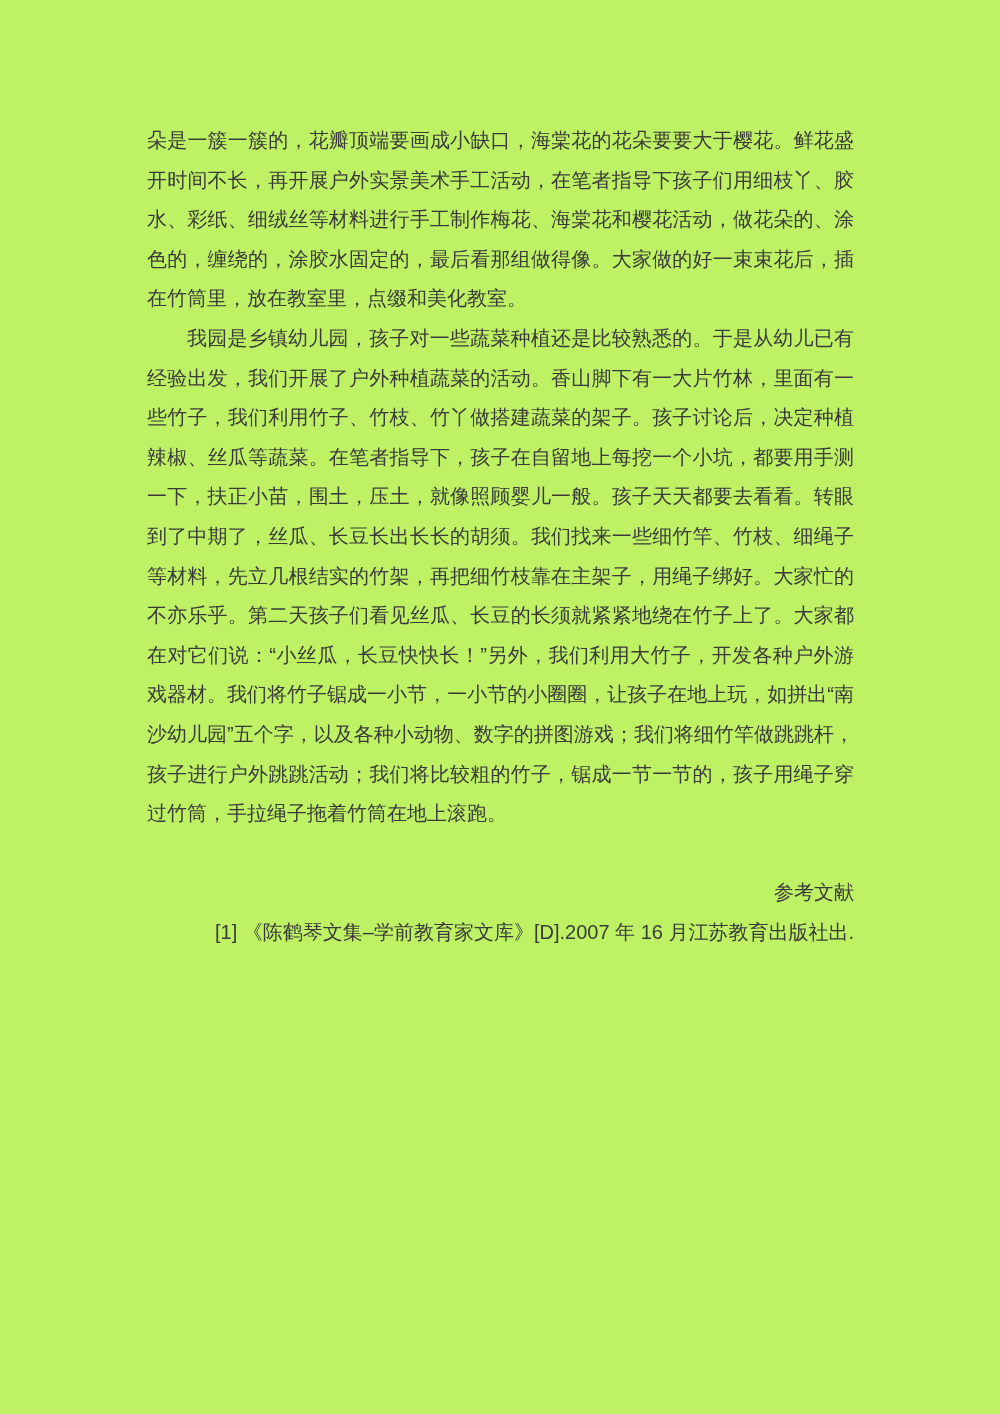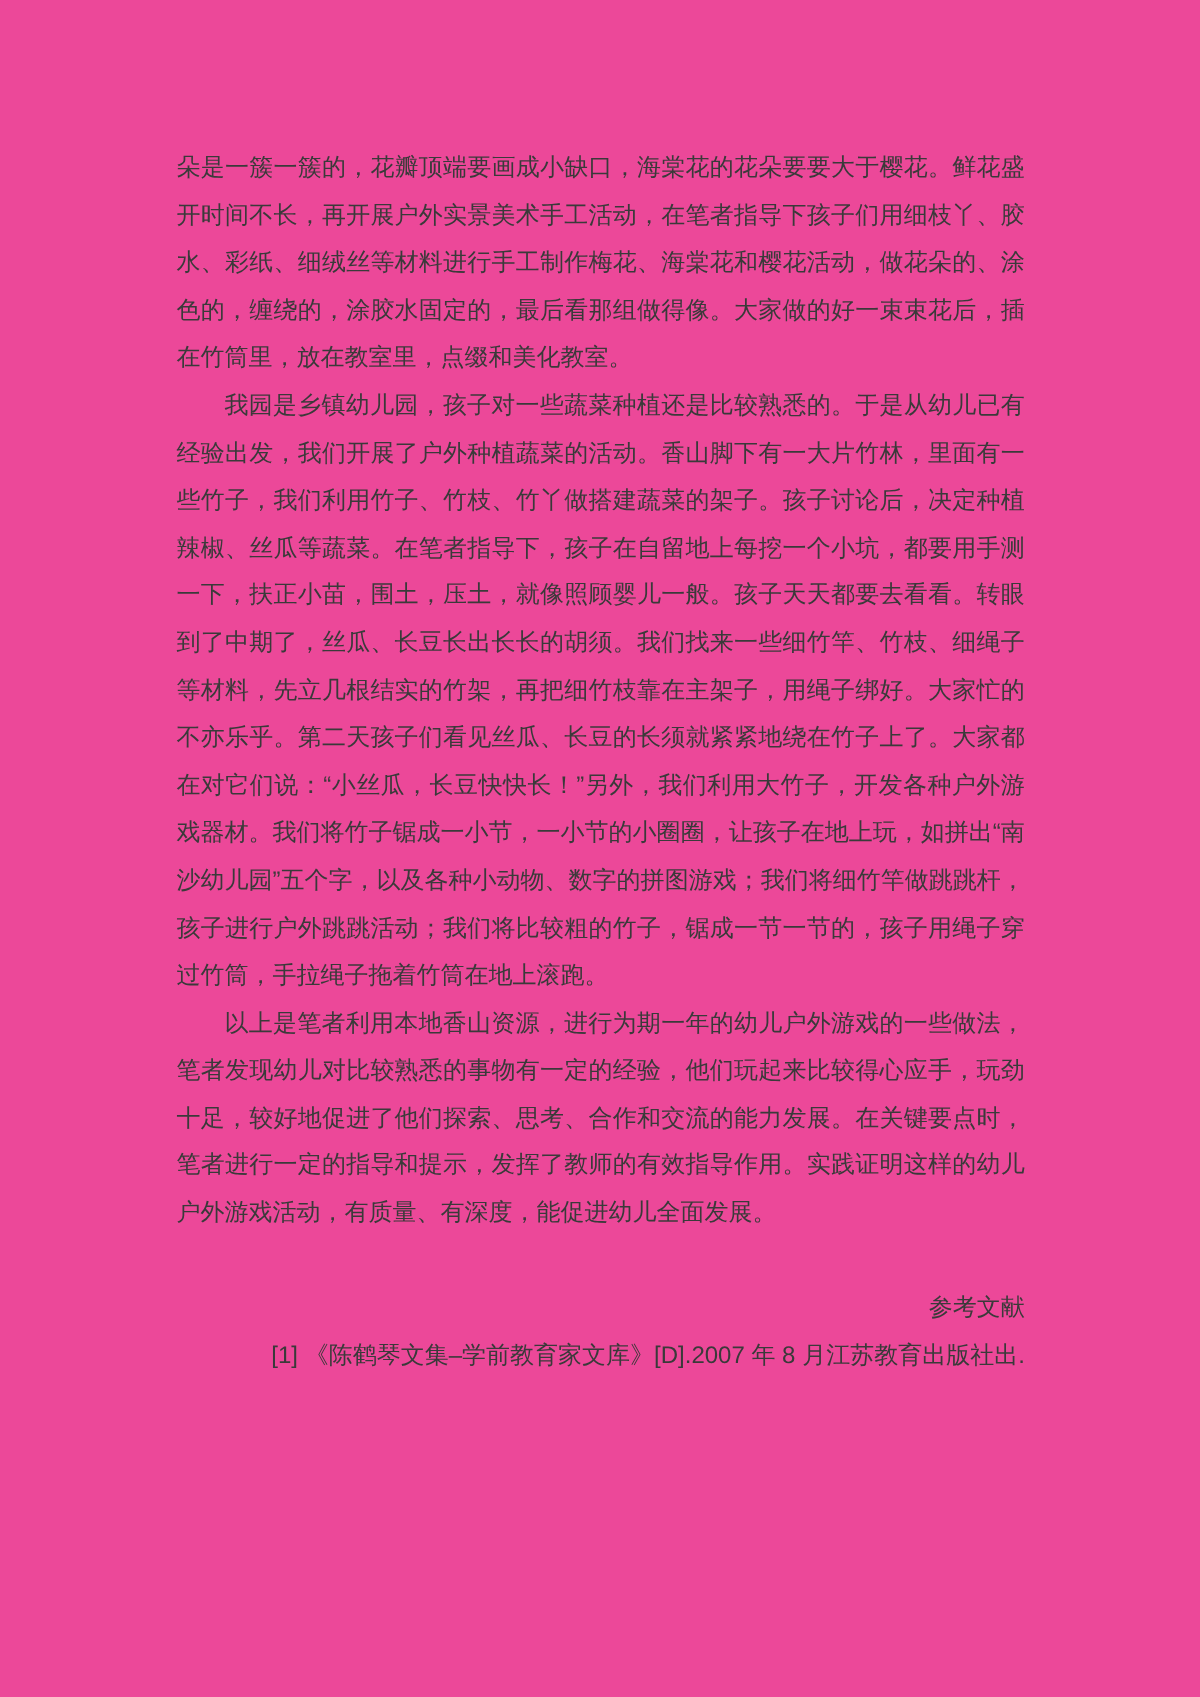--- a/index.html
+++ b/index.html
@@ -9,21 +9,21 @@
   body {
     width: 1000px;
     height: 1414px;
     background: #ffffff;
     font-family: "Liberation Sans", "DejaVu Sans", sans-serif;
   }
   .page {
     position: relative;
     width: 1000px;
     height: 1414px;
-    background: #ec4899;
+    background: #bef264;
     overflow: hidden;
   }
   .content {
     position: absolute;
     left: 147px;
     top: 121px;
     width: 707px;
     font-size: 20px;
     line-height: 39.6px;
     color: #3a3a3a;
@@ -54,22 +54,21 @@
 <body>
 
 <div class="page">
   <div class="content">
 
     <p class="para">朵是一簇一簇的，花瓣顶端要画成小缺口，海棠花的花朵要要大于樱花。鲜花盛开时间不长，再开展户外实景美术手工活动，在笔者指导下孩子们用细枝丫、胶水、彩纸、细绒丝等材料进行手工制作梅花、海棠花和樱花活动，做花朵的、涂色的，缠绕的，涂胶水固定的，最后看那组做得像。大家做的好一束束花后，插在竹筒里，放在教室里，点缀和美化教室。</p>
 
 
     <p class="para indent">我园是乡镇幼儿园，孩子对一些蔬菜种植还是比较熟悉的。于是从幼儿已有经验出发，我们开展了户外种植蔬菜的活动。香山脚下有一大片竹林，里面有一些竹子，我们利用竹子、竹枝、竹丫做搭建蔬菜的架子。孩子讨论后，决定种植辣椒、丝瓜等蔬菜。在笔者指导下，孩子在自留地上每挖一个小坑，都要用手测一下，扶正小苗，围土，压土，就像照顾婴儿一般。孩子天天都要去看看。转眼到了中期了，丝瓜、长豆长出长长的胡须。我们找来一些细竹竿、竹枝、细绳子等材料，先立几根结实的竹架，再把细竹枝靠在主架子，用绳子绑好。大家忙的不亦乐乎。第二天孩子们看见丝瓜、长豆的长须就紧紧地绕在竹子上了。大家都在对它们说：“小丝瓜，长豆快快长！”另外，我们利用大竹子，开发各种户外游戏器材。我们将竹子锯成一小节，一小节的小圈圈，让孩子在地上玩，如拼出“南沙幼儿园”五个字，以及各种小动物、数字的拼图游戏；我们将细竹竿做跳跳杆，孩子进行户外跳跳活动；我们将比较粗的竹子，锯成一节一节的，孩子用绳子穿过竹筒，手拉绳子拖着竹筒在地上滚跑。</p>
 
-    <p class="para indent">以上是笔者利用本地香山资源，进行为期一年的幼儿户外游戏的一些做法，笔者发现幼儿对比较熟悉的事物有一定的经验，他们玩起来比较得心应手，玩劲十足，较好地促进了他们探索、思考、合作和交流的能力发展。在关键要点时，笔者进行一定的指导和提示，发挥了教师的有效指导作用。实践证明这样的幼儿户外游戏活动，有质量、有深度，能促进幼儿全面发展。</p>
 
     <div class="spacer"></div>
 
     <p class="para ref-title">参考文献</p>
 
-    <p class="para ref-item">[1] 《陈鹤琴文集–学前教育家文库》[D].2007 年 8 月江苏教育出版社出.</p>
+    <p class="para ref-item">[1] 《陈鹤琴文集–学前教育家文库》[D].2007 年 16 月江苏教育出版社出.</p>
 
   </div>
 </div>
 
 </body></html>

